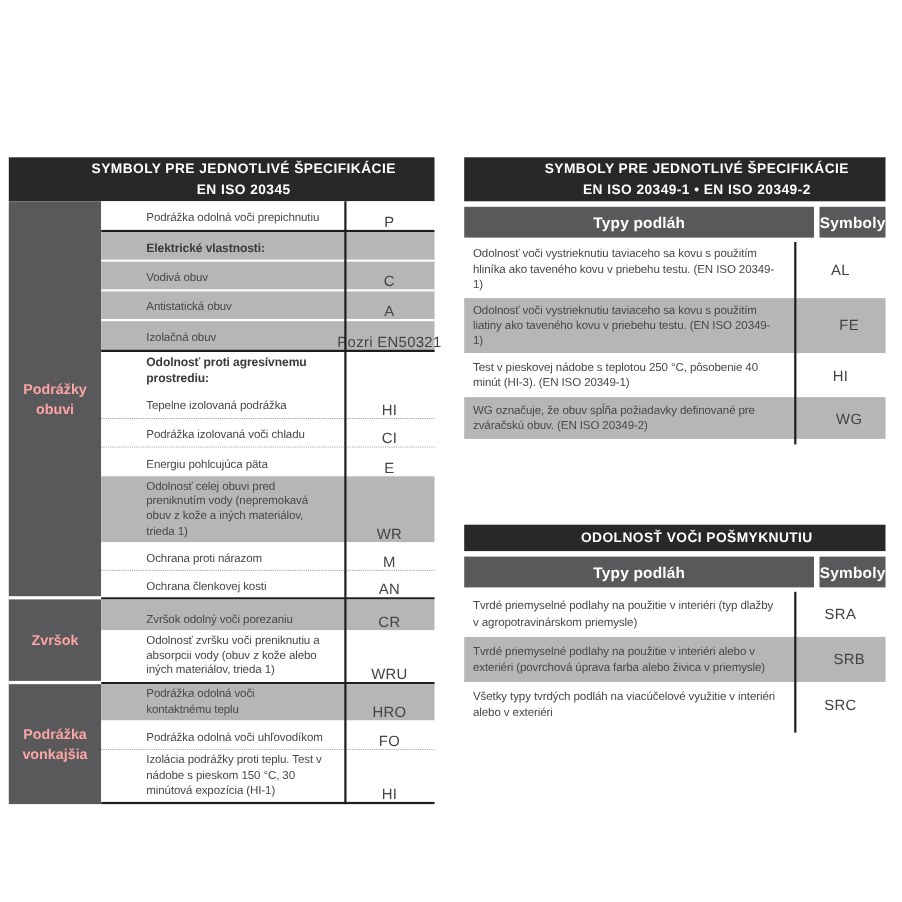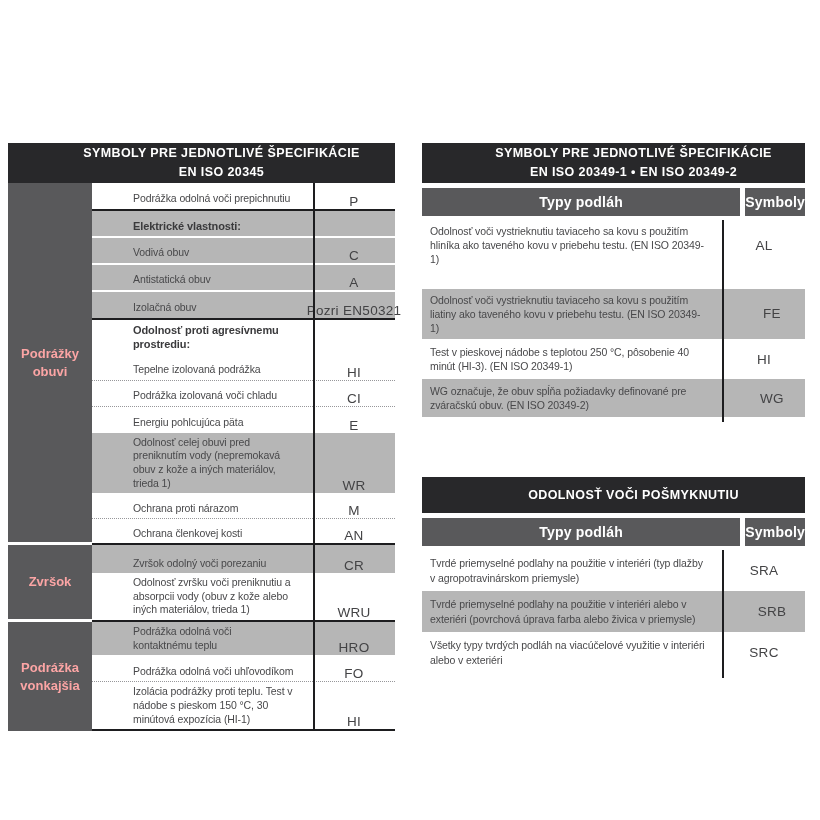--- a/index.html
+++ b/index.html
@@ -8,21 +8,21 @@
   .canvas { position: absolute; inset: 0; background: #ffffff; }
 
   .tbl { position: absolute; }
   .ltable  { left: 8px;   top: 143px; width: 387px; }
   .rtable1 { left: 422px; top: 143px; width: 383px; }
   .rtable2 { left: 422px; top: 477px; width: 383px; }
 
   .thead { background: #28282a; color: #ffffff; text-align: center; font-weight: bold;
            display: flex; flex-direction: column; justify-content: center; padding-left: 40px; }
   .thead.two { height: 40px; }
-  .thead.one { height: 36px; }
+  .thead.one { height: 24px; }
   .thead span { font-size: 12.5px; letter-spacing: 0.4px; line-height: 1.5; }
 
   
   .lbody { position: relative; display: flex; flex-direction: column; }
   .lgroup { display: flex; align-items: stretch; }
   .cat-cell { width: 84px; background: #59595b; color: #fca5a5; font-weight: bold;
               font-size: 13px; line-height: 1.35; text-align: center;
               display: flex; align-items: center; justify-content: center; padding: 2px; }
   .cat-gap { border-bottom: 3px solid #ffffff; }
   .lrows { flex: 1; display: flex; flex-direction: column; }
@@ -162,21 +162,21 @@
     </div>
     <div class="subhead">
       <div class="sh1">Typy podláh</div>
       <div class="sh2">Symboly</div>
     </div>
     <div class="rbody">
         <div class="rrow bg-white" style="min-height: 40px;">
           <div class="rlab">Odolnosť voči vystrieknutiu taviaceho sa kovu s použitím hliníka ako taveného kovu v priebehu testu. (EN ISO 20349-1)</div>
           <div class="rsym">AL</div>
         </div>
-        <div class="rrow bg-gray" style="min-height: 41px; margin-top: 18px;">
+        <div class="rrow bg-gray" style="min-height: 41px;">
           <div class="rlab">Odolnosť voči vystrieknutiu taviaceho sa kovu s použitím liatiny ako taveného kovu v priebehu testu. (EN ISO 20349-1)</div>
           <div class="rsym">FE</div>
         </div>
         <div class="rrow bg-white" style="min-height: 40px;">
           <div class="rlab">Test v pieskovej nádobe s teplotou 250 °C, pôsobenie 40 minút (HI-3). (EN ISO 20349-1)</div>
           <div class="rsym">HI</div>
         </div>
         <div class="rrow bg-gray" style="min-height: 38px;">
           <div class="rlab">WG označuje, že obuv spĺňa požiadavky definované pre zváračskú obuv. (EN ISO 20349-2)</div>
           <div class="rsym">WG</div>

